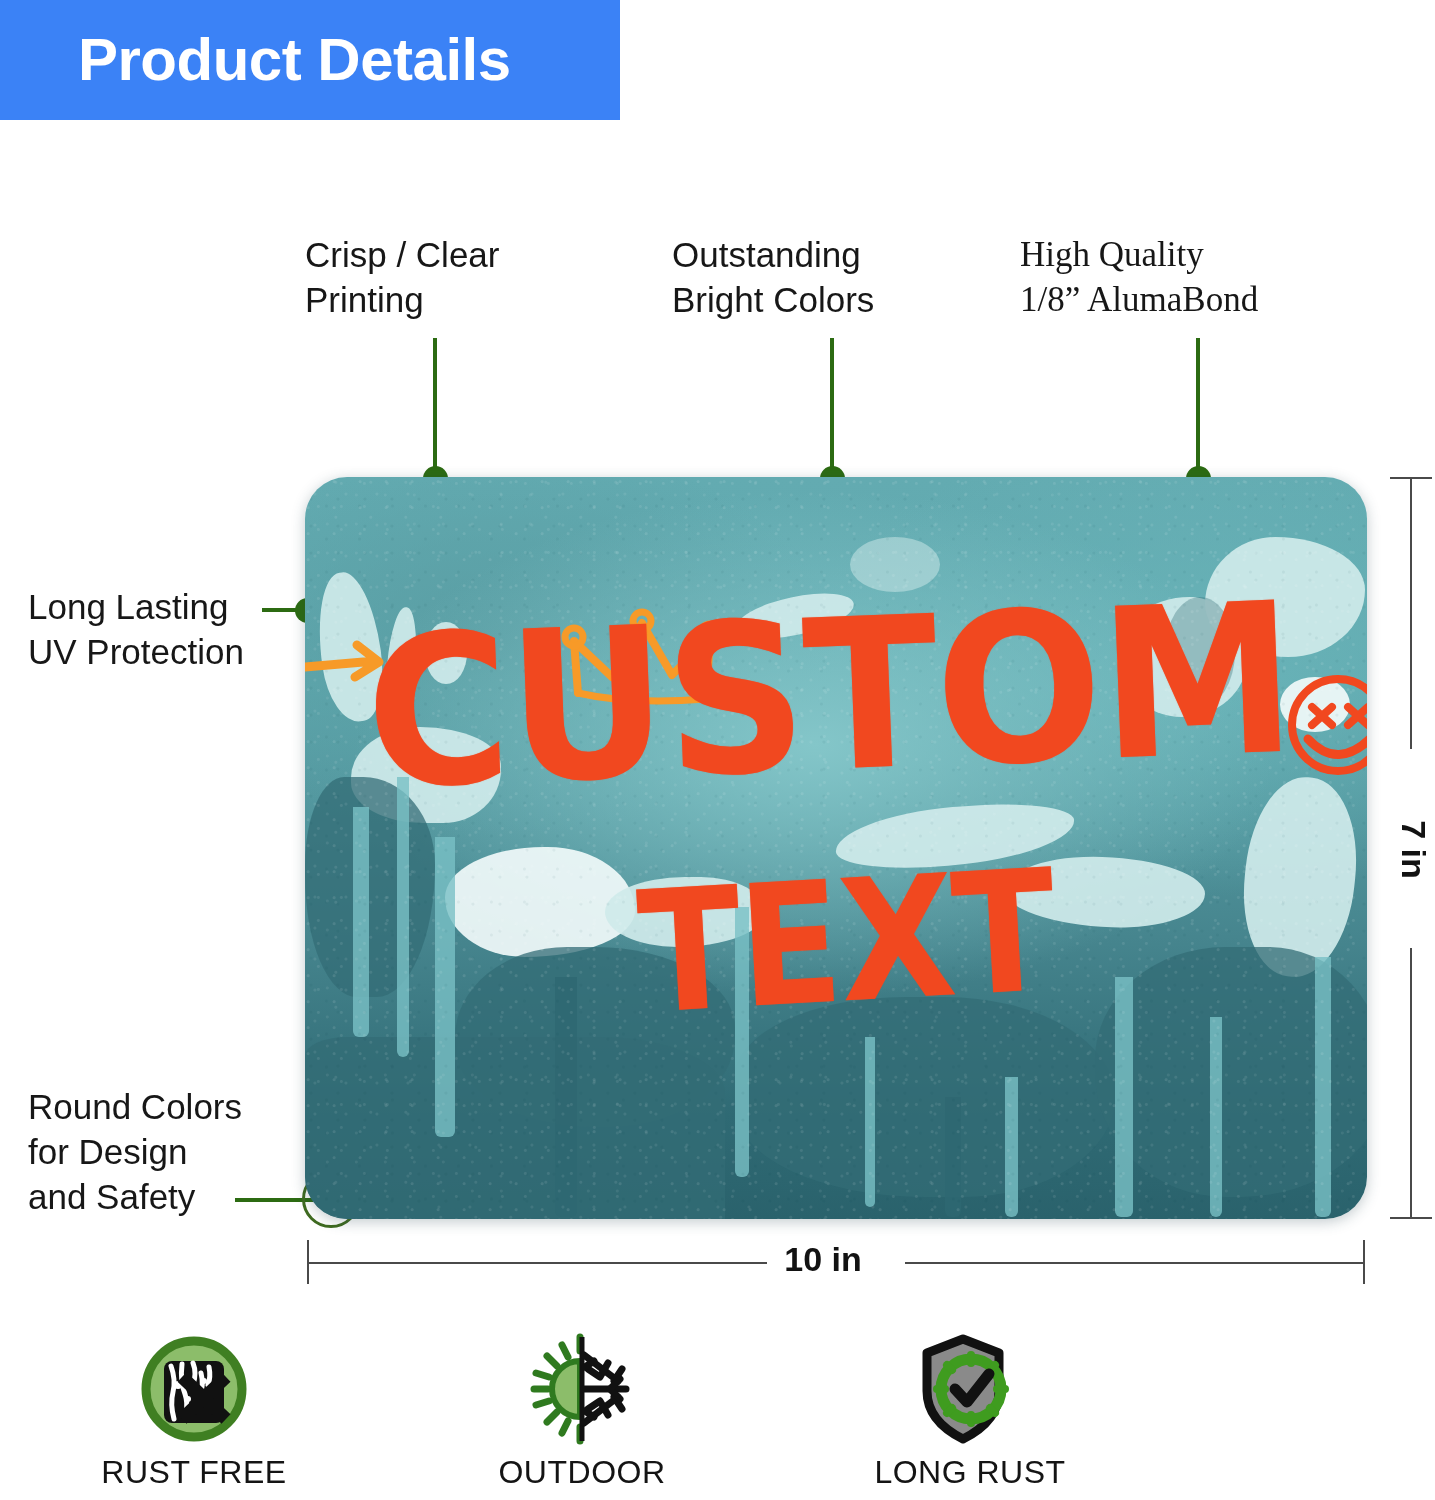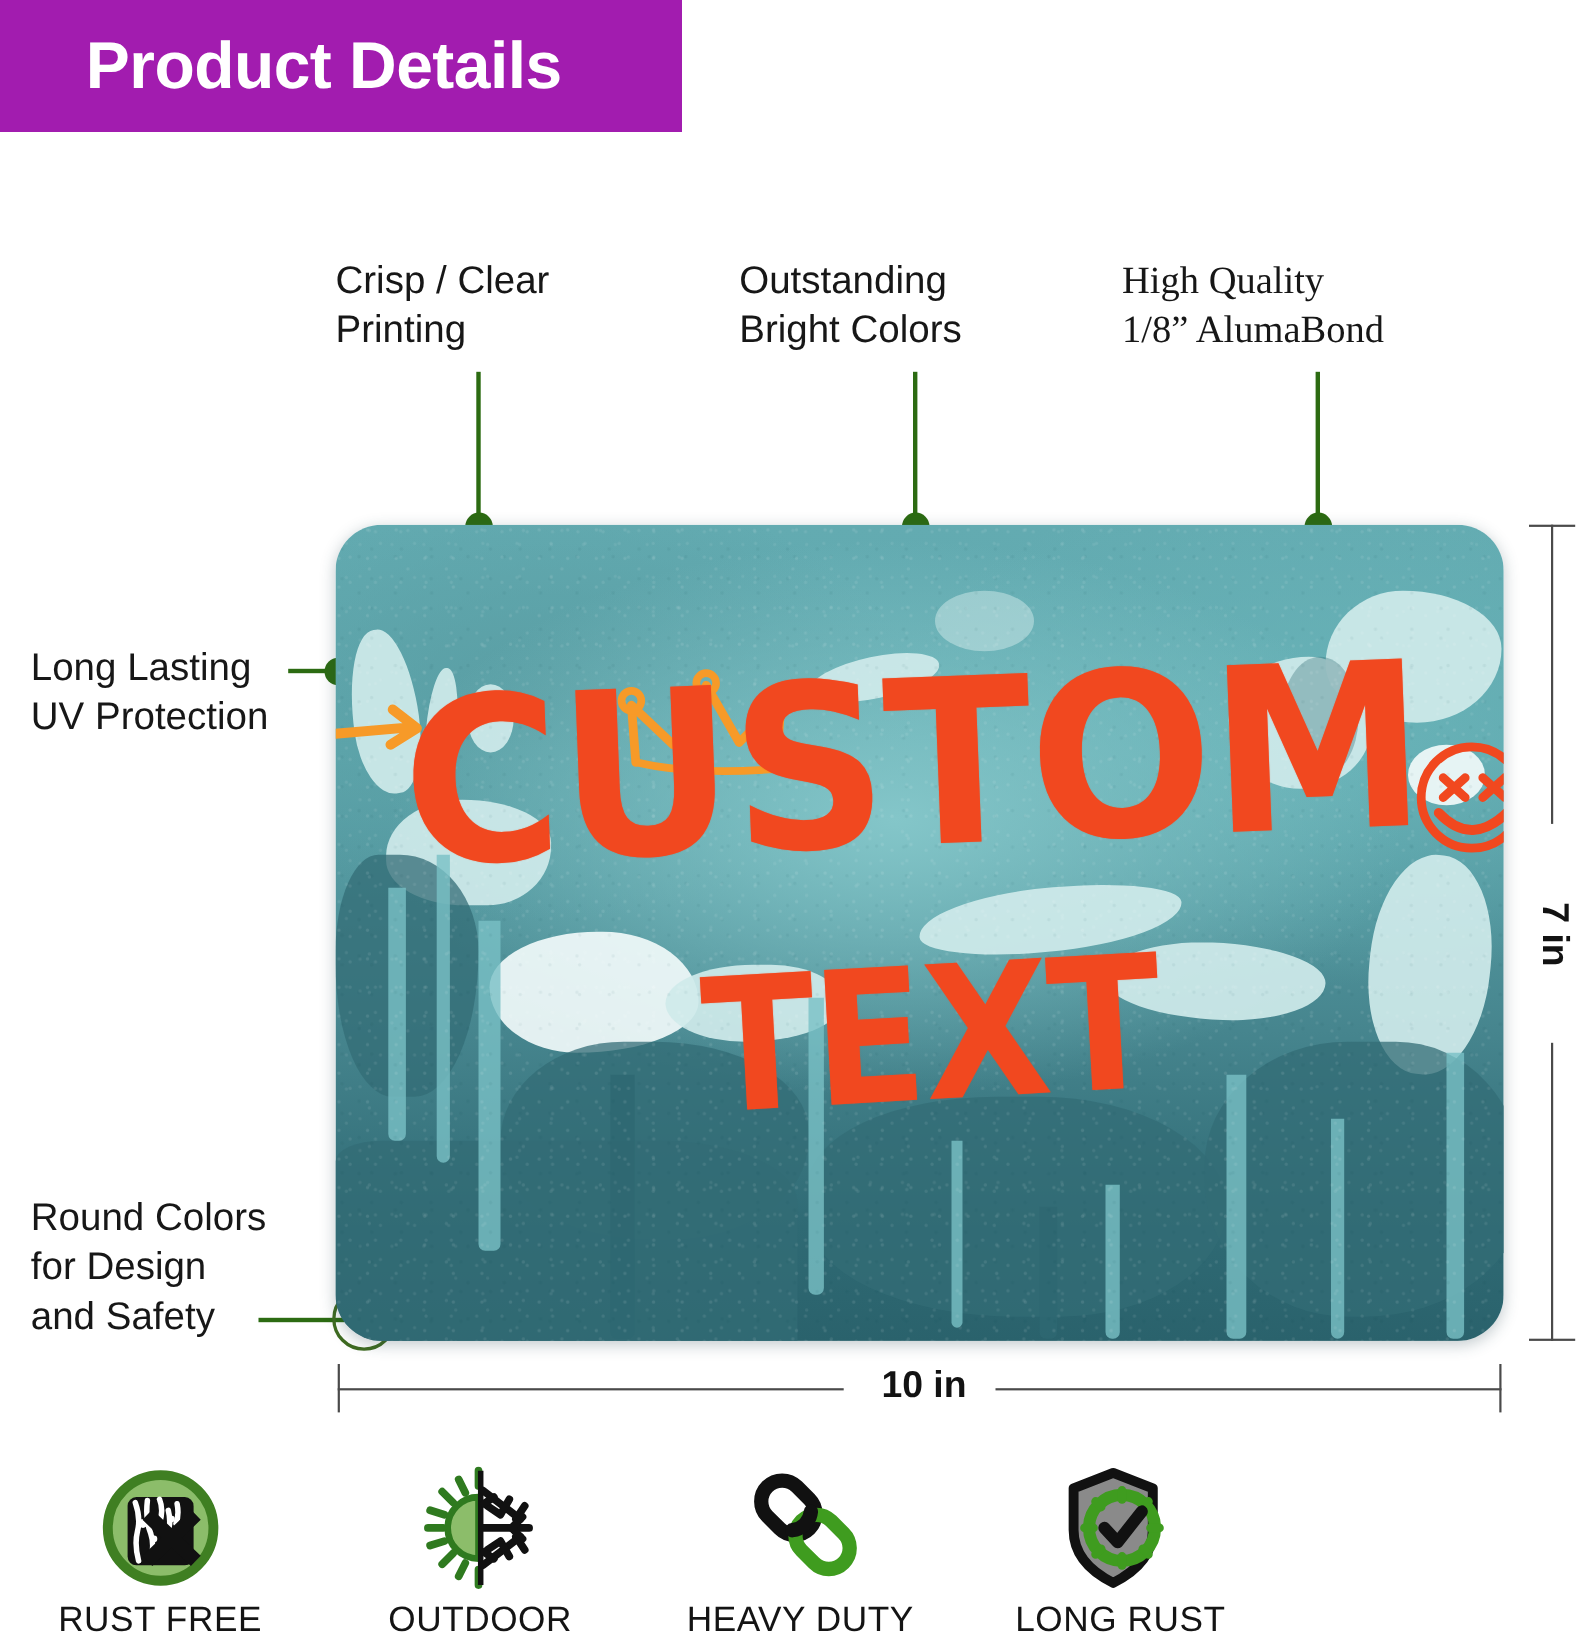--- a/index.html
+++ b/index.html
@@ -5,21 +5,21 @@
   html,body{margin:0;padding:0;background:#ffffff;}
   body{
     width:1435px;height:1500px;position:relative;overflow:hidden;
     font-family:"Liberation Sans","DejaVu Sans",sans-serif;
     color:#1a1a1a;
   }
 
   
   .header-banner{
     position:absolute;left:0;top:0;width:620px;height:120px;
-    background:#a21caf;display:flex;align-items:center;
+    background:#3b82f6;display:flex;align-items:center;
   }
   .header-title{
     color:#ffffff;font-size:60px;font-weight:700;letter-spacing:-0.5px;
     padding-left:78px;line-height:1;
   }
 
   
   .callout{
     position:absolute;font-size:35px;line-height:1.28;color:#171717;
     font-weight:400;white-space:pre-line;
@@ -211,21 +211,21 @@
 <div class="dim-line" style="left:1410px;top:477px;width:2px;height:272px;"></div>
 <div class="dim-line" style="left:1410px;top:948px;width:2px;height:271px;"></div>
 <div class="dim-line" style="left:1390px;top:477px;width:42px;height:2px;"></div>
 <div class="dim-line" style="left:1390px;top:1217px;width:42px;height:2px;"></div>
 <div class="dim-label vert" style="left:1378px;top:830px;width:70px;text-align:center;">7 in</div>
 
 <div class="dim-line" style="left:307px;top:1262px;width:460px;height:2px;"></div>
 <div class="dim-line" style="left:905px;top:1262px;width:460px;height:2px;"></div>
 <div class="dim-line" style="left:307px;top:1240px;width:2px;height:44px;"></div>
 <div class="dim-line" style="left:1363px;top:1240px;width:2px;height:44px;"></div>
-<div class="dim-label" style="left:795px;top:1240px;width:90px;text-align:center;">10 in</div>
+<div class="dim-label" style="left:778px;top:1240px;width:90px;text-align:center;">10 in</div>
 
 <div class="features">
 
   <div class="feature">
     <div class="feature-icon">
       <svg width="112" height="112" viewBox="0 0 112 112">
         <circle cx="56" cy="56" r="48" fill="#8cbd6a" stroke="#3f7f22" stroke-width="9"></circle>
         <path d="M34 28 h44 a8 8 0 0 1 8 8 v46 a8 8 0 0 1 -8 8 h-44 a8 8 0 0 1 -8 -8 v-46 a8 8 0 0 1 8 -8 z" fill="#111111"></path>
         <path d="M33 33 q5 14 2 26 q-3 12 1 27 M44 31 q-2 18 3 30 q3 9 1 19
                  M55 30 q4 10 0 22 M63 40 q3 12 -1 22 M71 34 q2 10 -1 18" stroke="#ffffff" stroke-width="5" fill="none" stroke-linecap="round"></path>
@@ -266,32 +266,20 @@
           <path d="M78 68 L86 82 M78 68 L66 76"></path>
           <path d="M92 48 L100 36 M92 64 L100 76"></path>
           <path d="M88 56 L98 46 M88 56 L98 66"></path>
           <path d="M63 34 L72 28 M63 78 L72 84"></path>
         </g>
       </svg>
     </div>
     <div class="feature-label">OUTDOOR</div>
   </div>
 
-  <div class="feature">
-    <div class="feature-icon">
-      <svg width="112" height="112" viewBox="0 0 112 112">
-        <g transform="rotate(-45 56 56)">
-          <rect x="42" y="8" width="38" height="54" rx="19" fill="none" stroke="#111111" stroke-width="13"></rect>
-          <rect x="42" y="52" width="38" height="54" rx="19" fill="none" stroke="#3f9c1f" stroke-width="13"></rect>
-          <path d="M49 52 a19 19 0 0 0 24 0" fill="none" stroke="#111111" stroke-width="13" stroke-linecap="round"></path>
-        </g>
-      </svg>
-    </div>
-    <div class="feature-label">HEAVY DUTY</div>
-  </div>
 
   <div class="feature">
     <div class="feature-icon">
       <svg width="118" height="112" viewBox="0 0 118 112">
         <path d="M52 6 L16 20 L16 58 Q16 88 52 106 Q88 88 88 58 L88 20 Z" fill="#8a8a8a" stroke="#111111" stroke-width="9" stroke-linejoin="round"></path>
         <g transform="translate(60,56)">
           <circle cx="0" cy="0" r="30" fill="none" stroke="#3f9c1f" stroke-width="11"></circle>
           <g stroke="#3f9c1f" stroke-width="8" stroke-linecap="round">
             <line x1="0" y1="-34" x2="0" y2="-26"></line>
             <line x1="0" y1="26" x2="0" y2="34"></line>

